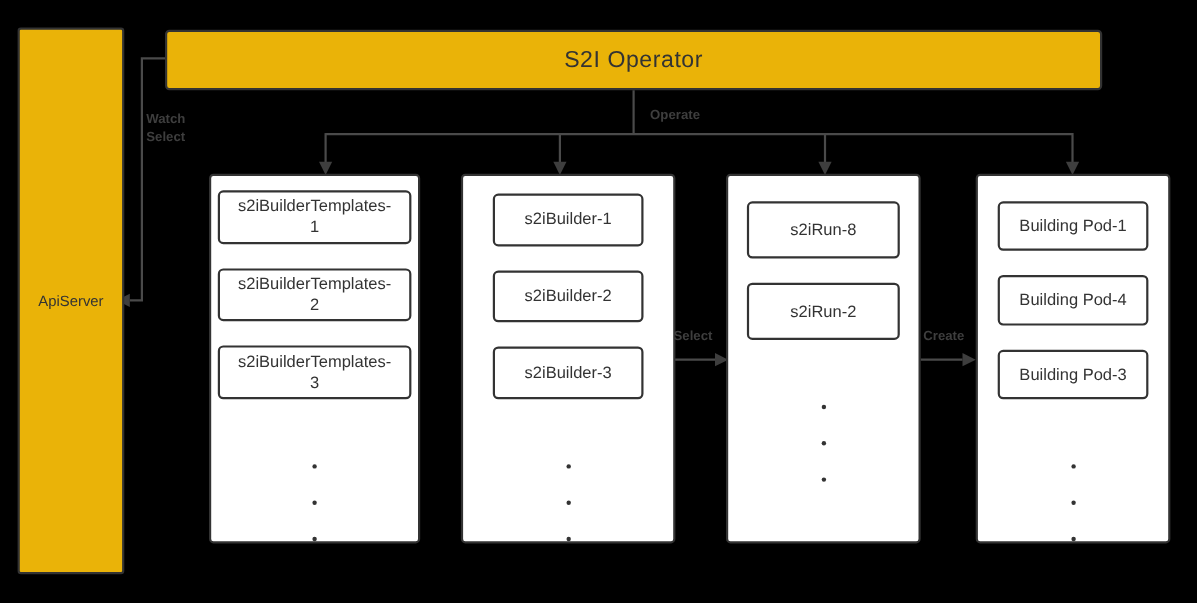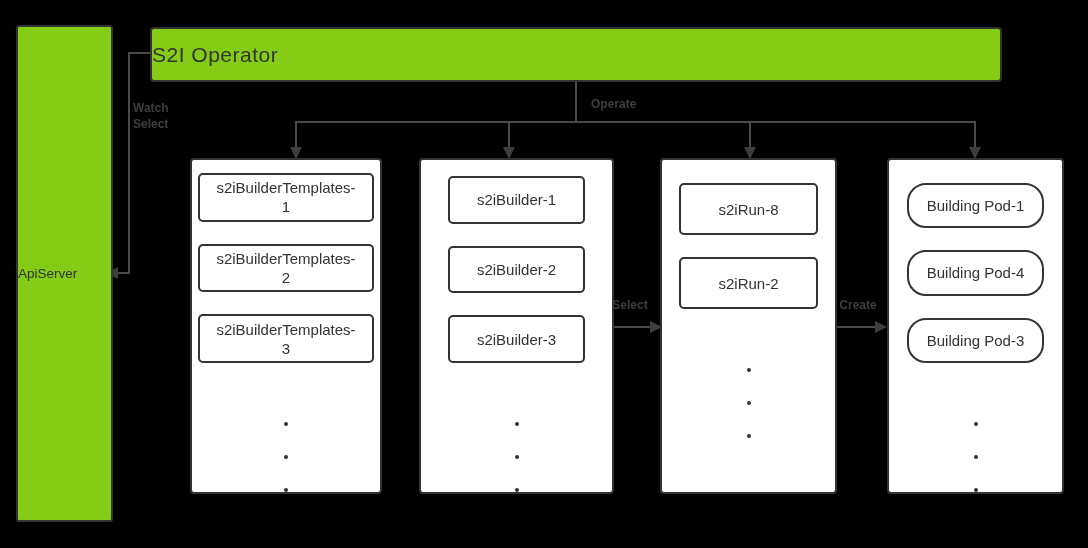--- a/index.html
+++ b/index.html
@@ -6,25 +6,25 @@
   #canvas{
     position:relative;
     width:1088px;height:548px;
     background:#000000;
     font-family:"Liberation Sans","DejaVu Sans",sans-serif;
     overflow:hidden;
   }
   svg.connectors{position:absolute;left:0;top:0;z-index:1;}
   .node{
     position:absolute;
-    background:#84cc16;
+    background:#eab308;
     border:2px solid #333333;
     border-radius:4px;
     box-sizing:border-box;
-    display:flex;align-items:center;justify-content:flex-start;
+    display:flex;align-items:center;justify-content:center;
     z-index:2;
   }
   .operator-box{left:150px;top:27px;width:852px;height:55px;}
   .operator-title{font-size:21px;font-weight:500;color:#333333;letter-spacing:.5px;}
   .apiserver-box{left:16px;top:25px;width:97px;height:497px;border-radius:3px;}
   .apiserver-label{font-size:13.5px;color:#333333;}
   .column{
     position:absolute;top:158px;height:336px;
     background:#ffffff;border:2px solid #333333;border-radius:4px;
     box-sizing:border-box;z-index:2;
@@ -39,21 +39,21 @@
     box-sizing:border-box;
     height:52px;margin-bottom:22px;
     display:flex;align-items:center;justify-content:center;
     text-align:center;
     font-size:15px;line-height:19px;color:#333333;
     padding:0 14px;
   }
   .col-1 .item{width:176px;}
   .col-2 .item{width:137px;}
   .col-3 .item{width:139px;}
-  .col-4 .item{width:137px;border-radius:19px;}
+  .col-4 .item{width:137px;}
   .dots{display:flex;flex-direction:column;align-items:center;margin-top:8px;}
   .dot{width:4px;height:4px;border-radius:50%;background:#333333;margin-top:29px;}
   .edge-label{
     position:absolute;z-index:3;
     font-size:12px;font-weight:600;color:#3e3e3e;
     line-height:16px;white-space:pre;
   }
   .lbl-watch-operate{left:133px;top:100px;}
   .lbl-operate{left:591px;top:96px;}
   .lbl-select{left:598px;top:297px;width:64px;text-align:center;}

